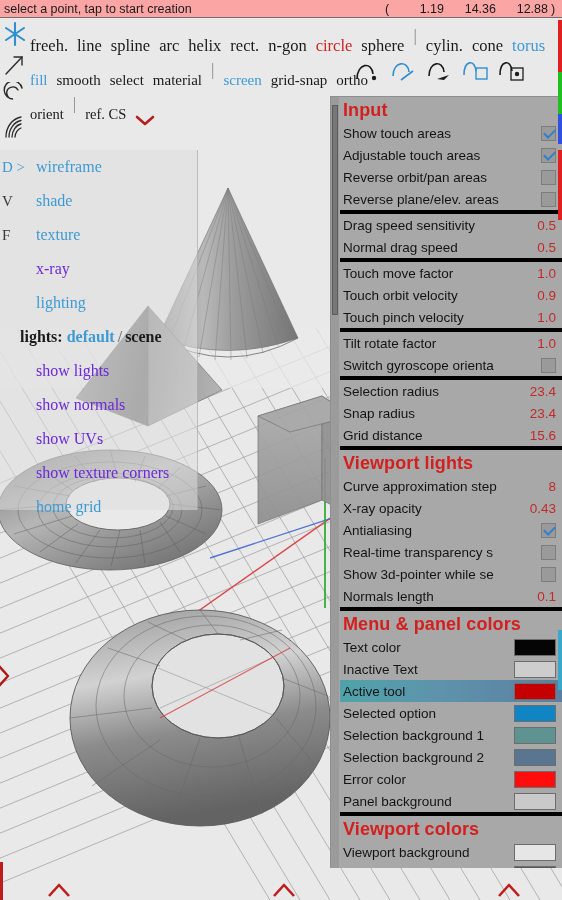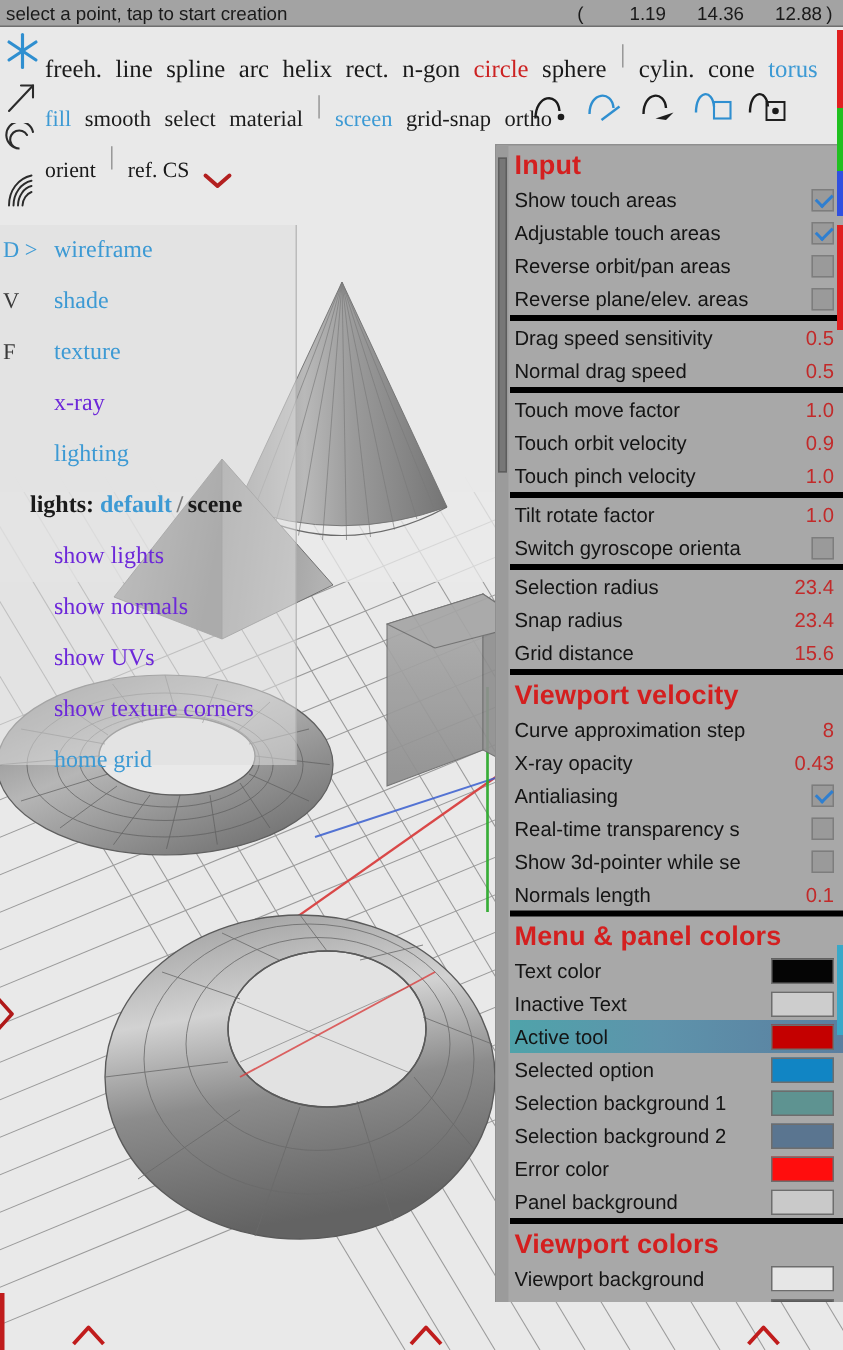--- a/index.html
+++ b/index.html
@@ -15,21 +15,21 @@
   #viewport{
     position:absolute; left:0; top:18px; width:562px; height:882px;
     background:#e8e8e8;
     overflow:hidden;
   }
   #viewport svg{ position:absolute; left:0; top:0; }
 
   
   #statusbar{
     position:absolute; left:0; top:0; width:562px; height:18px;
-    background:#a3a3a3;
+    background:#fca5a5;
     border-bottom:1px solid #6f6f6f;
     display:flex; align-items:center;
     font-family:"Liberation Sans", sans-serif;
     font-size:12.5px; color:#1a1a1a;
     padding:0 4px;
   }
   #statusbar .msg{ flex:0 0 auto; }
   #statusbar .coords{ margin-left:auto; display:flex; gap:0; align-items:center; }
   #statusbar .coords span{ display:inline-block; text-align:right; }
   .cparen{ width:10px; text-align:center !important; }
@@ -556,21 +556,21 @@
         <div class="prow">
           <span class="pname">Snap radius</span>
           <span class="pval">23.4</span>
         </div>
         <div class="prow">
           <span class="pname">Grid distance</span>
           <span class="pval">15.6</span>
         </div>
       </div>
       <div class="grp">
-        <div class="ghead">Viewport velocity</div>
+        <div class="ghead">Viewport lights</div>
         <div class="prow">
           <span class="pname">Curve approximation step</span>
           <span class="pval left">8</span>
         </div>
         <div class="prow">
           <span class="pname">X-ray opacity</span>
           <span class="pval">0.43</span>
         </div>
         <div class="prow">
           <span class="pname">Antialiasing</span>

